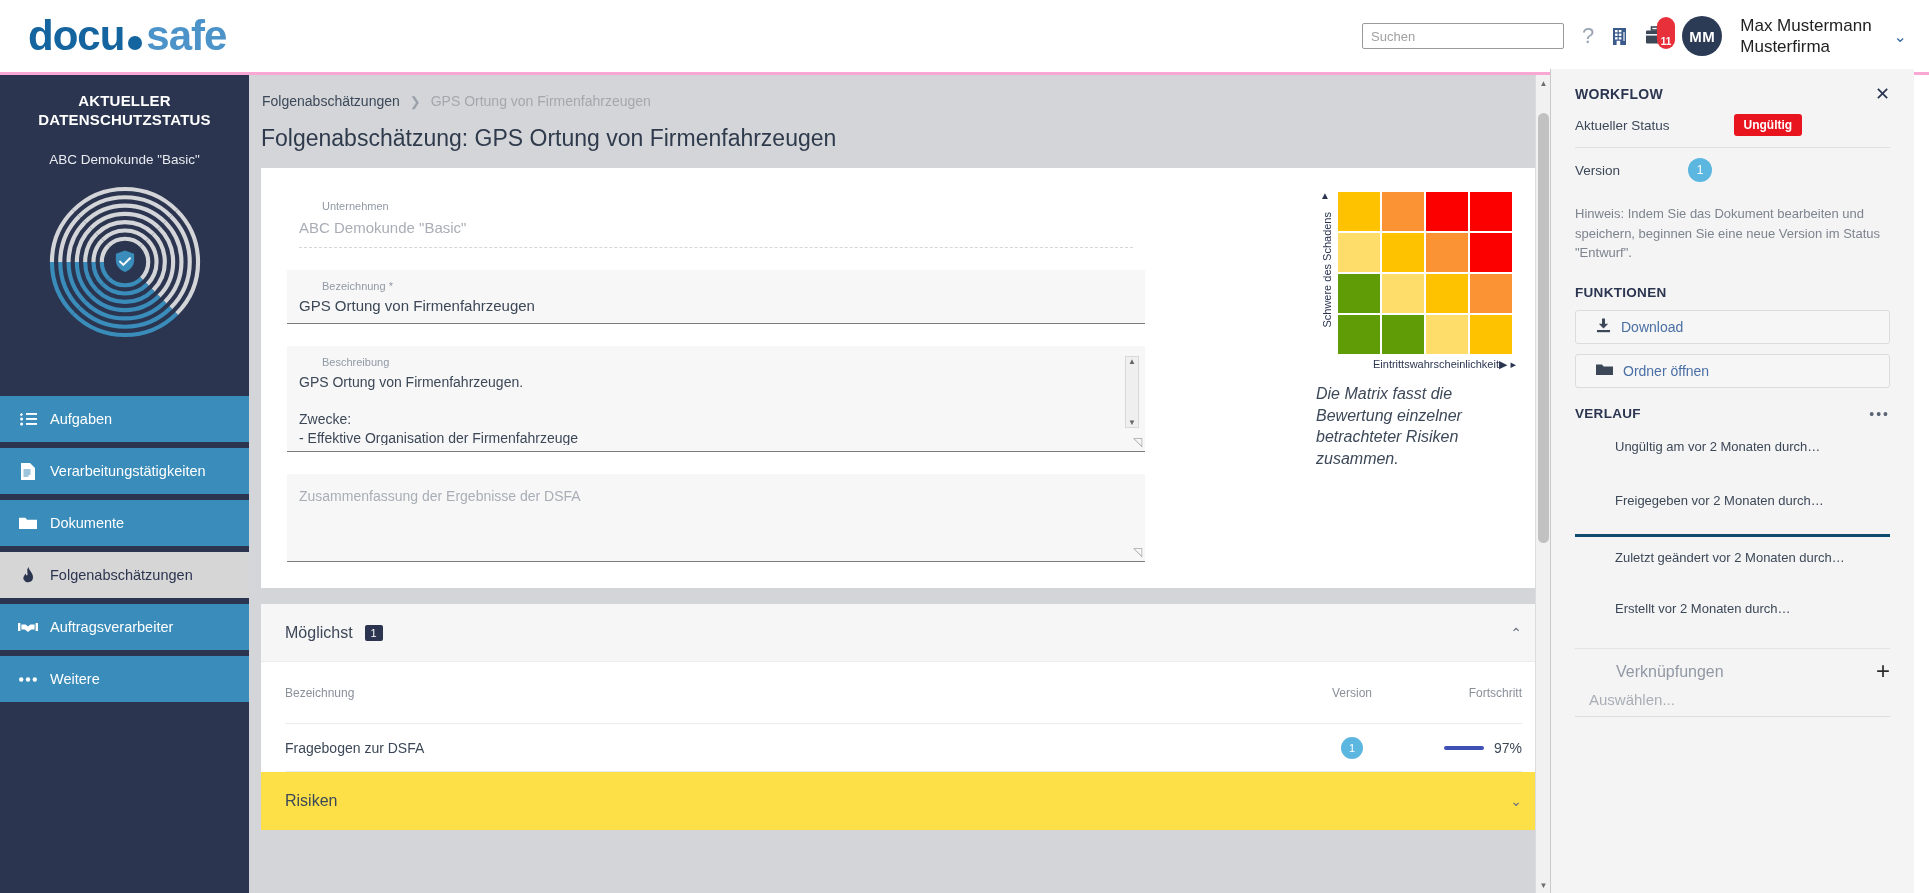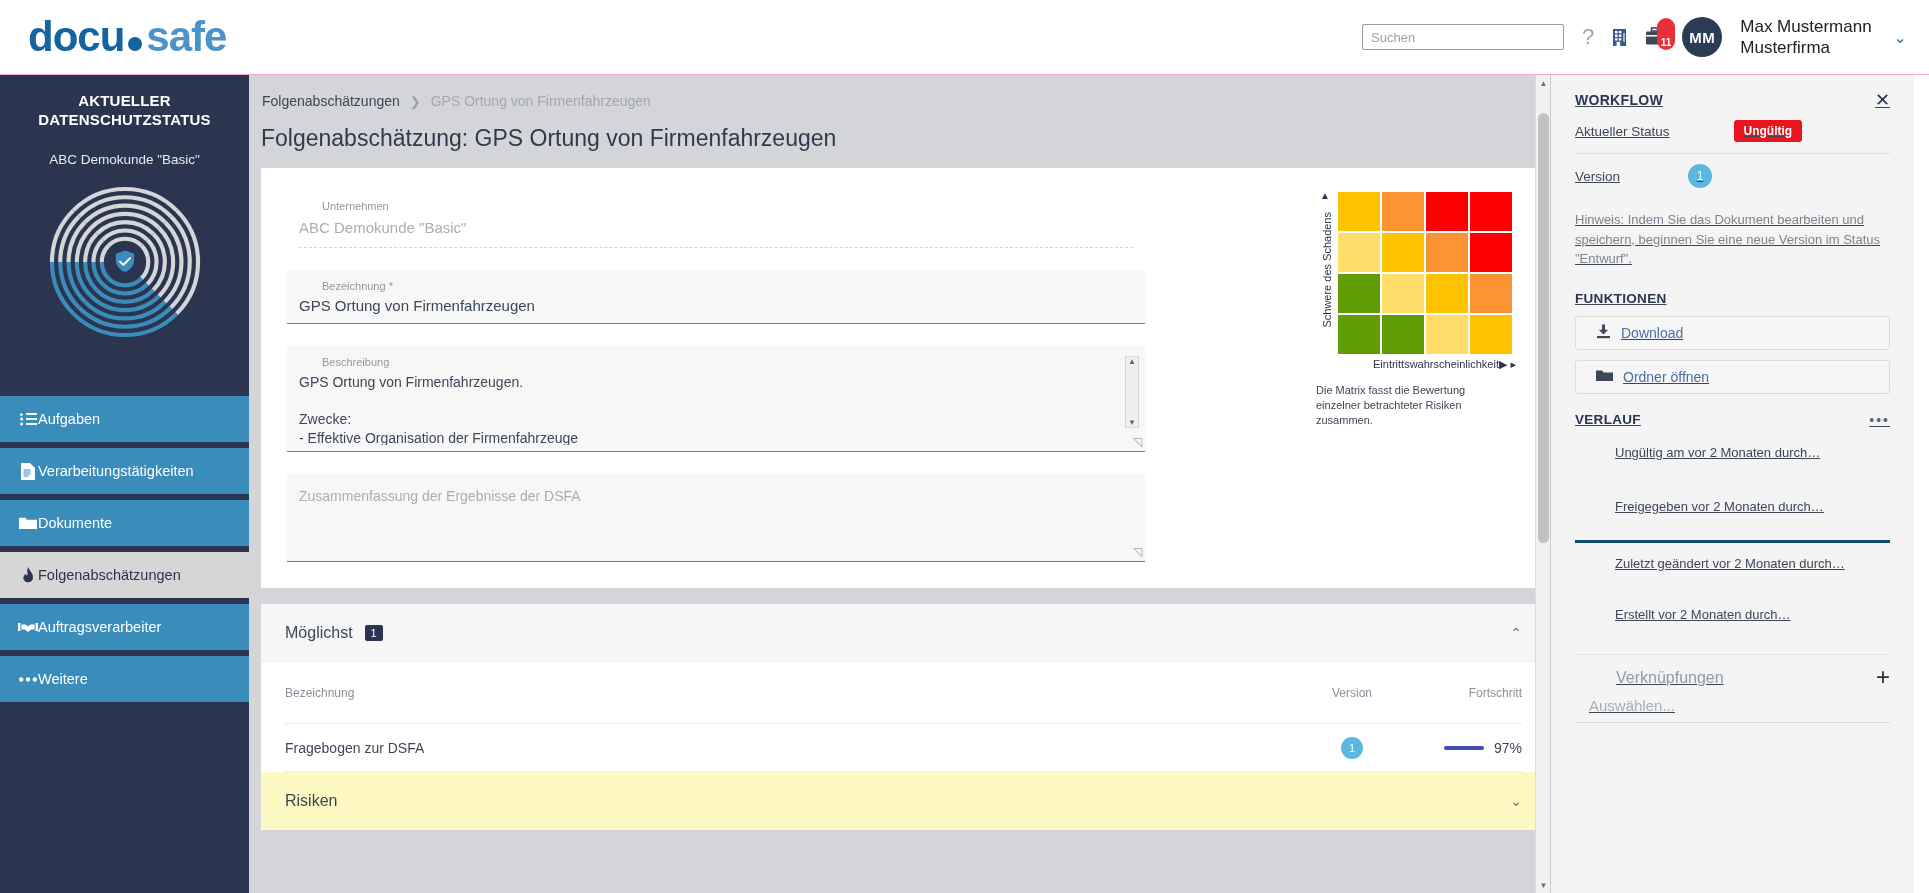--- a/index.html
+++ b/index.html
@@ -11,21 +11,21 @@
     background: #ffffff;
     font-family: "Liberation Sans", sans-serif;
     font-size: 13px;
     color: #3c4858;
   }
   .app { position: relative; width: 1929px; height: 893px; overflow: hidden; }
 
   
   .topbar {
     position: absolute; left: 0; top: 0; width: 1929px; height: 75px;
-    background: #fff; border-bottom: 1px solid #f9a8d4;
+    background: #fff; border-bottom: 3px solid #f9a8d4;
     display: flex; align-items: center;
   }
   .logo {
     margin-left: 28px;
     font-size: 42px; font-weight: 700; letter-spacing: -1px;
     display: flex; align-items: baseline;
   }
   .logo .docu { color: #1464a0; }
   .logo .dot {
     display: inline-block; width: 14px; height: 14px; border-radius: 50%;
@@ -73,21 +73,21 @@
     background: #2b3550; color: #fff; overflow: hidden;
   }
   .status-title {
     text-align: center; font-size: 15px; font-weight: 700; line-height: 1.25;
     padding: 17px 10px 0; letter-spacing: .2px;
   }
   .status-sub { text-align: center; font-size: 13.5px; padding-top: 22px; color: #e8eaef; }
   .radar { display: block; margin: 12px auto 0; }
   .navlist { position: absolute; left: 0; right: 0; top: 321px; }
   .navitem {
-    height: 46px; display: flex; align-items: center; 
+    height: 46px; display: flex; align-items: center; gap: 12px;
     padding-left: 18px; background: #3a8cba; color: #fff;
     font-size: 14.5px; margin-bottom: 6px; cursor: pointer;
   }
   .navitem.active { background: #d6d6d6; color: #2b3550; }
   .navitem .nic { width: 20px; display: flex; align-items: center; justify-content: center; }
 
   
   .main {
     position: absolute; left: 249px; top: 75px; right: 379px; bottom: 0;
     background: #d3d5d8; overflow: hidden;
@@ -151,21 +151,21 @@
     font-size: 11px; color: #2b3550; white-space: nowrap;
   }
   .yaxis .arr { position: absolute; top: -2px; left: 4px; font-size: 10px; color: #2b3550; }
   .grid { display: grid; grid-template-columns: repeat(4, 42px); grid-template-rows: repeat(4, 39px); gap: 2px; }
   .cell { width: 42px; height: 39px; }
   .xaxis {
     font-size: 11px; color: #2b3550; text-align: right;
     padding-left: 22px; margin-top: 4px; white-space: nowrap;
   }
   .matrix-note {
-    font-size: 11px; color: #3c4858; line-height: 1.35;
+    font-size: 16px; color: #3c4858; font-style: italic; line-height: 1.35;
     margin-top: 12px; width: 190px;
   }
 
   
   .section {
     background: #fff; margin-top: 16px; margin-right: 4px;
   }
   .sec-head {
     height: 58px; background: #f6f6f6; display: flex; align-items: center;
     padding: 0 24px; border-bottom: 1px solid #ececec;
@@ -208,22 +208,22 @@
   .mscroll .arrowtop, .mscroll .arrowbot {
     position: absolute; left: 0; width: 15px; height: 16px;
     display: flex; align-items: center; justify-content: center;
     font-size: 8px; color: #6d6d6d;
   }
   .mscroll .arrowtop { top: 0; }
   .mscroll .arrowbot { bottom: 0; }
 
   
   .rpanel {
-    position: absolute; right: 15px; top: 75px; width: 364px; bottom: 0;
-    background: #f4f4f4; border-left: 1px solid #c9c9c9; overflow: hidden; text-decoration: underline;
+    position: absolute; right: 15px; top: 69px; width: 364px; bottom: 0;
+    background: #f4f4f4; border-left: 1px solid #c9c9c9; overflow: hidden;
   }
   .rp-inner { padding: 16px 24px 0 24px; }
   .rp-head { display: flex; align-items: center; }
   .rp-title { font-size: 14px; font-weight: 700; color: #2b3550; letter-spacing: .3px; }
   .rp-close { margin-left: auto; font-size: 18px; color: #2b3550; cursor: pointer; line-height: 1; }
   .rp-row { display: flex; align-items: center; height: 44px; }
   .rp-key { font-size: 13.5px; color: #3c4858; }
   .pill-red {
     margin-left: 64px; background: #e8141e; color: #fff; font-size: 12px;
     font-weight: 700; border-radius: 3px; padding: 4px 10px;
@@ -560,21 +560,21 @@
             </div>
             <div class="c-prog">
               <span class="pbar"></span>
               <span>97%</span>
             </div>
           </div>
         </div>
       </div>
 
       <div class="section" style="margin-top:0;">
-        <div class="sec-head" style="background:#fef9c3;border-bottom:none;">
+        <div class="sec-head" style="background:#fde047;border-bottom:none;">
           <span class="sec-title">Risiken</span>
           <span class="chev">⌄</span>
         </div>
       </div>
 
     </div>
   </div>
 
   <div class="mscroll" style="right:379px;">
     <div class="arrowtop">▲</div>

